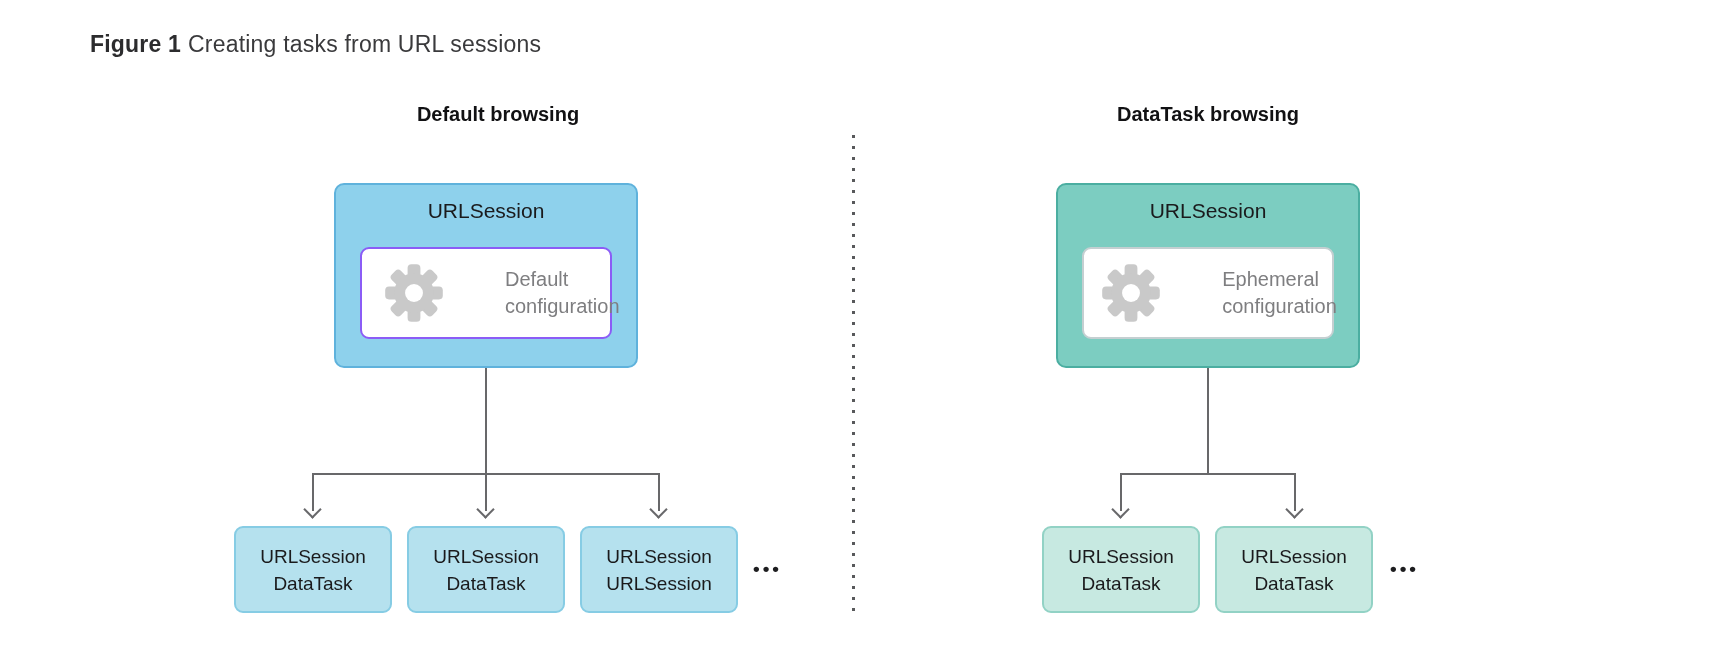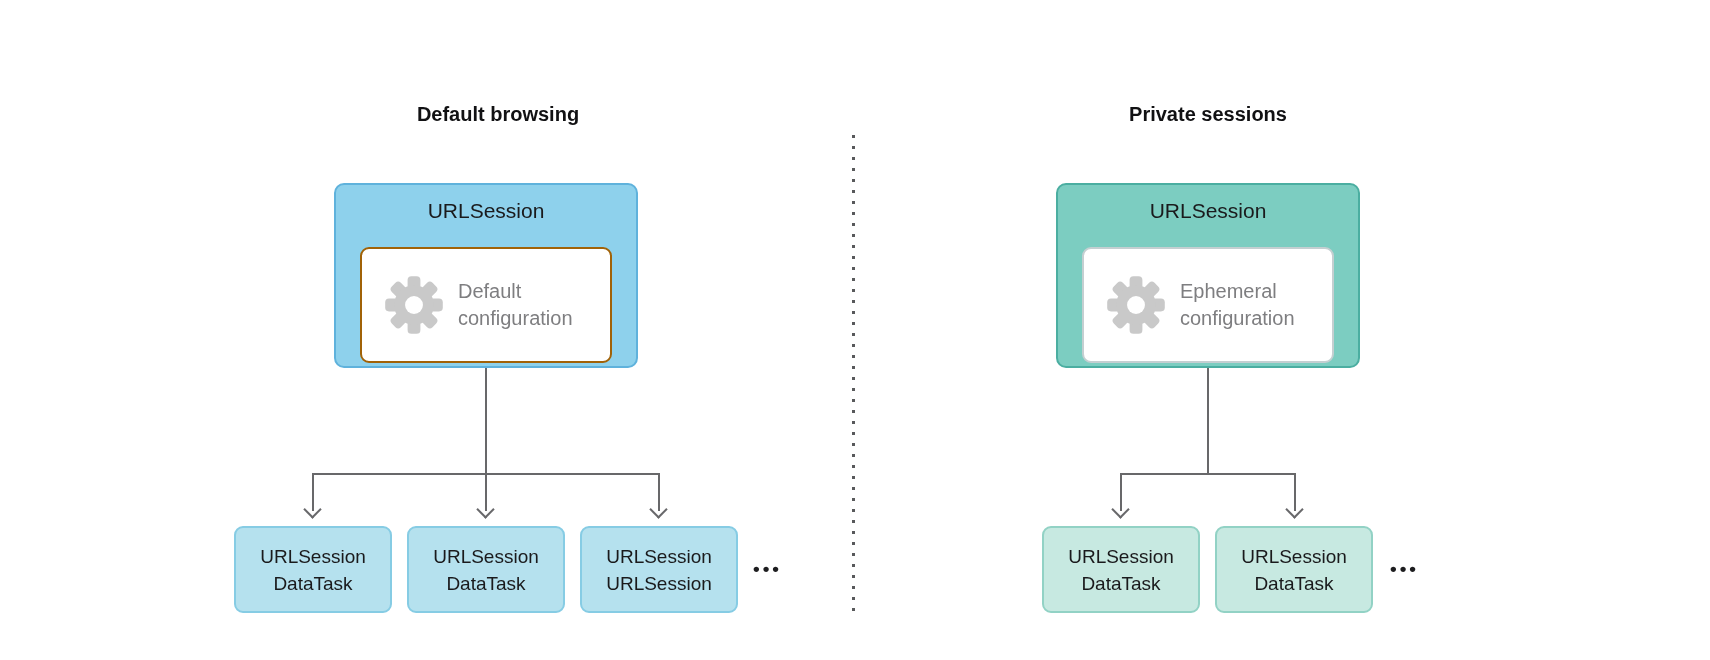--- a/index.html
+++ b/index.html
@@ -64,29 +64,30 @@
     font-size: 21px;
     color: #1a1a1c;
   }
 
   
   .config-panel {
     position: absolute;
     left: 24px;
     top: 62px;
     width: 252px;
-    height: 116px;
+    height: 92px;
     background: #ffffff;
-    border: 2px solid #a16207;
+    border: 2px solid #8b5cf6;
     border-radius: 9px;
     display: flex;
     align-items: center;
     padding-left: 20px;
-  }
-  .session-teal .config-panel { border-color: #c4cfd1; }
+    gap: 47px;
+  }
+  .session-teal .config-panel { border-color: #c4cfd1; justify-content: center; }
   .gear-icon { width: 64px; height: 64px; flex: 0 0 auto; }
   .config-label {
     margin-left: 12px;
     width: 142px;
     font-size: 20px;
     line-height: 27px;
     color: #7e7e80;
   }
 
   
@@ -148,23 +149,26 @@
     background-size: 5px 11px;
     background-repeat: repeat-y;
     background-position: center top;
   }
 </style>
 </head>
 <body>
 
 <div class="canvas">
 
+  <div class="figure-title">
+    <span class="fig-label">Figure 1</span><span>Creating tasks from URL sessions</span>
+  </div>
 
   <div class="section-header header-left">Default browsing</div>
-  <div class="section-header header-right">Private sessions</div>
+  <div class="section-header header-right">DataTask browsing</div>
 
   <div class="session-box session-blue">
     <div class="session-title">URLSession</div>
     <div class="config-panel">
       <svg class="gear-icon" viewBox="0 0 100 100" aria-hidden="true">
         <g fill="#c9c9c9">
           <rect x="40" y="5" width="20" height="26" rx="6"></rect>
           <rect x="40" y="69" width="20" height="26" rx="6"></rect>
           <rect x="5" y="40" width="26" height="20" rx="6"></rect>
           <rect x="69" y="40" width="26" height="20" rx="6"></rect>

